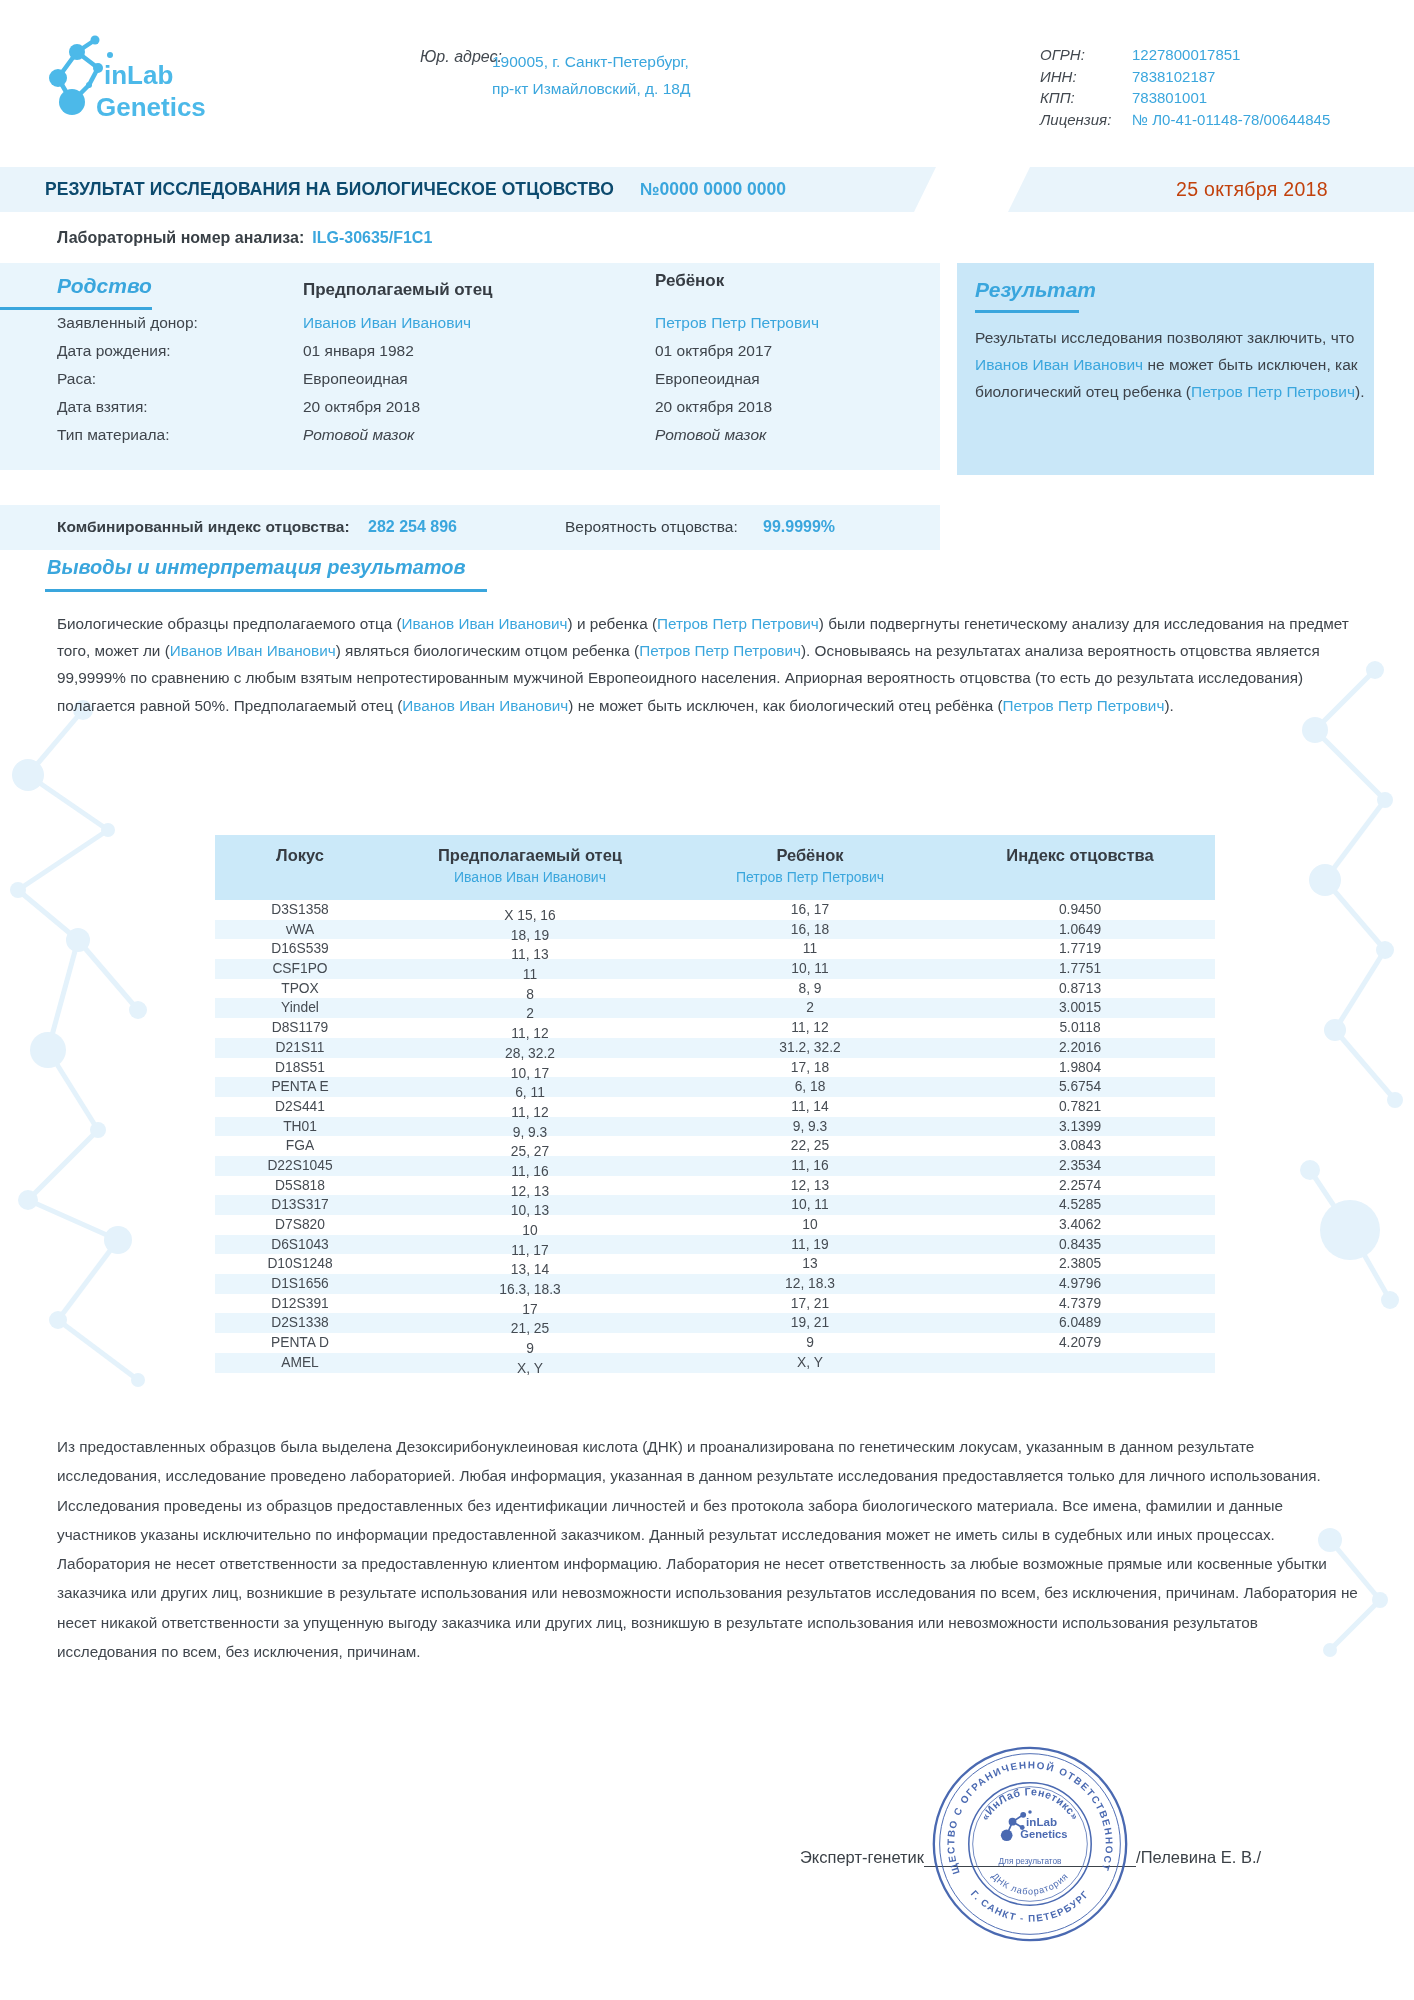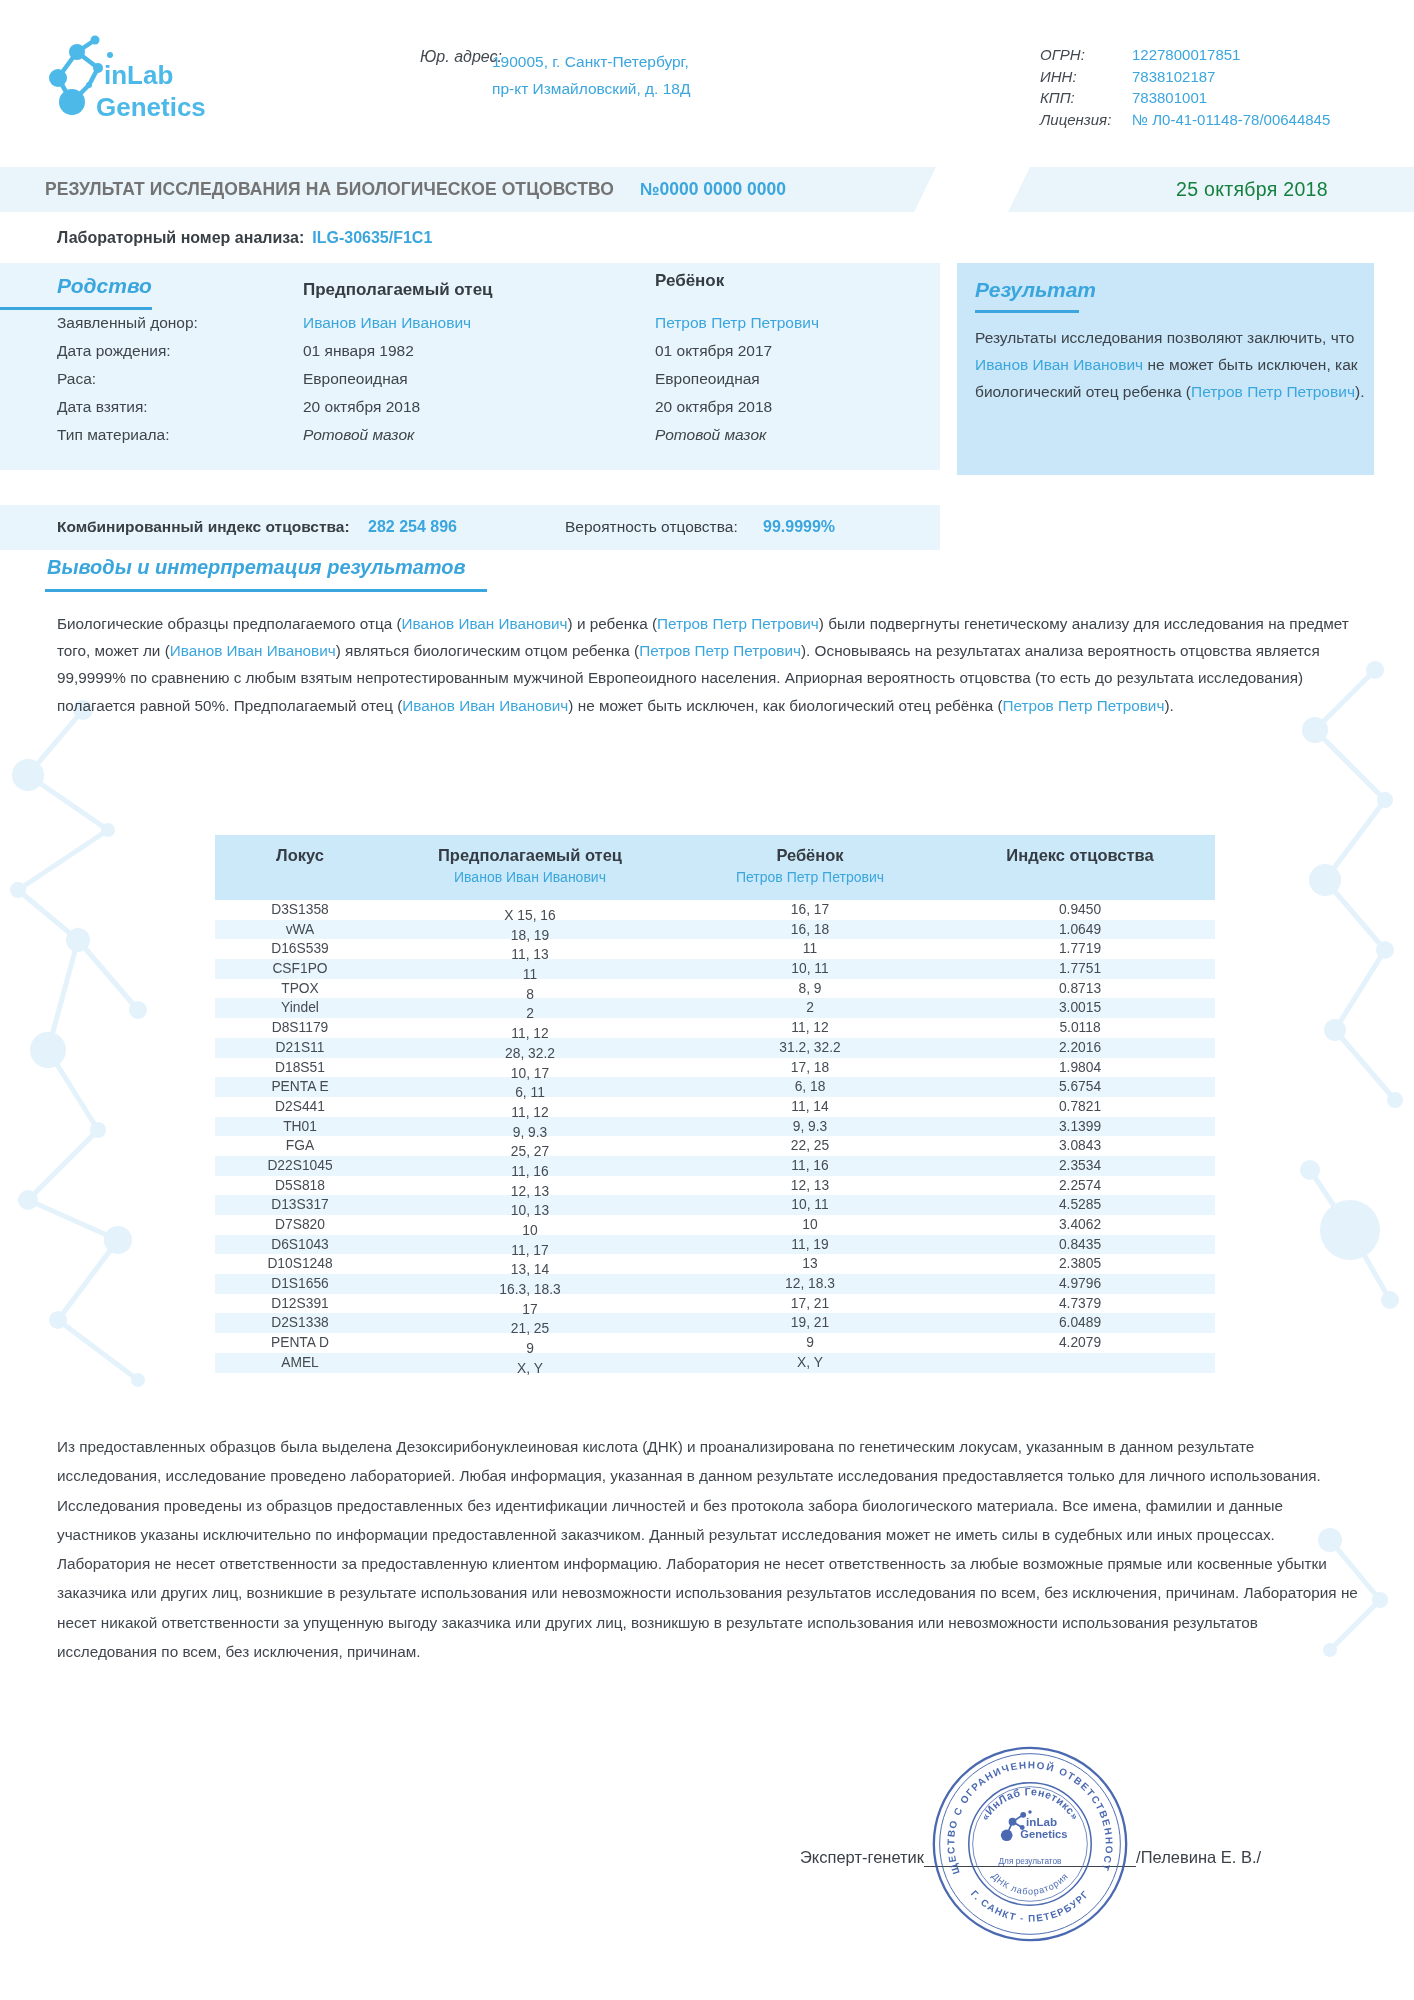--- a/index.html
+++ b/index.html
@@ -13,26 +13,26 @@
   .addr-lines{left:492px;top:48px;font-size:15.5px;line-height:27px;color:#3aa6dd;}
   .registry{left:1040px;top:46px;}
   .reg-row{display:flex;height:21.5px;align-items:flex-start;}
   .reg-label{width:92px;font-size:15px;font-style:italic;color:#42484f;}
   .reg-val{font-size:15px;color:#3aa6dd;white-space:nowrap;}
 
   
   .banner-title{left:0;top:167px;width:936px;height:45px;background:#e9f4fb;
     clip-path:polygon(0 0,100% 0,calc(100% - 22px) 100%,0 100%);
     display:flex;align-items:center;padding-left:45px;box-sizing:border-box;}
-  .banner-title .t1{font-size:17.5px;font-weight:bold;color:#737373;letter-spacing:0.1px;}
+  .banner-title .t1{font-size:17.5px;font-weight:bold;color:#0c4a6e;letter-spacing:0.1px;}
   .banner-title .t2{font-size:17.5px;font-weight:bold;color:#3aa6dd;margin-left:26px;}
   .banner-date{left:1008px;top:167px;width:406px;height:45px;background:#e9f4fb;
     clip-path:polygon(22px 0,100% 0,100% 100%,0 100%);
     display:flex;align-items:center;padding-left:168px;box-sizing:border-box;}
-  .banner-date span{font-size:19.5px;color:#15803d;letter-spacing:0.3px;}
+  .banner-date span{font-size:19.5px;color:#c2410c;letter-spacing:0.3px;}
 
   
   .lab-row{left:57px;top:229px;font-size:16px;font-weight:bold;}
   .lab-row .lab-label{color:#383f45;}
   .lab-row .lab-value{color:#3aa6dd;margin-left:8px;}
 
   
   .panel{left:0;top:263px;width:940px;height:207px;background:#e9f5fc;}
   .h-rodstvo{left:57px;top:274px;font-size:21px;font-weight:bold;font-style:italic;color:#3aa6dd;}
   .ul-rodstvo{left:0;top:307px;width:152px;height:3px;background:#3aa6dd;}

